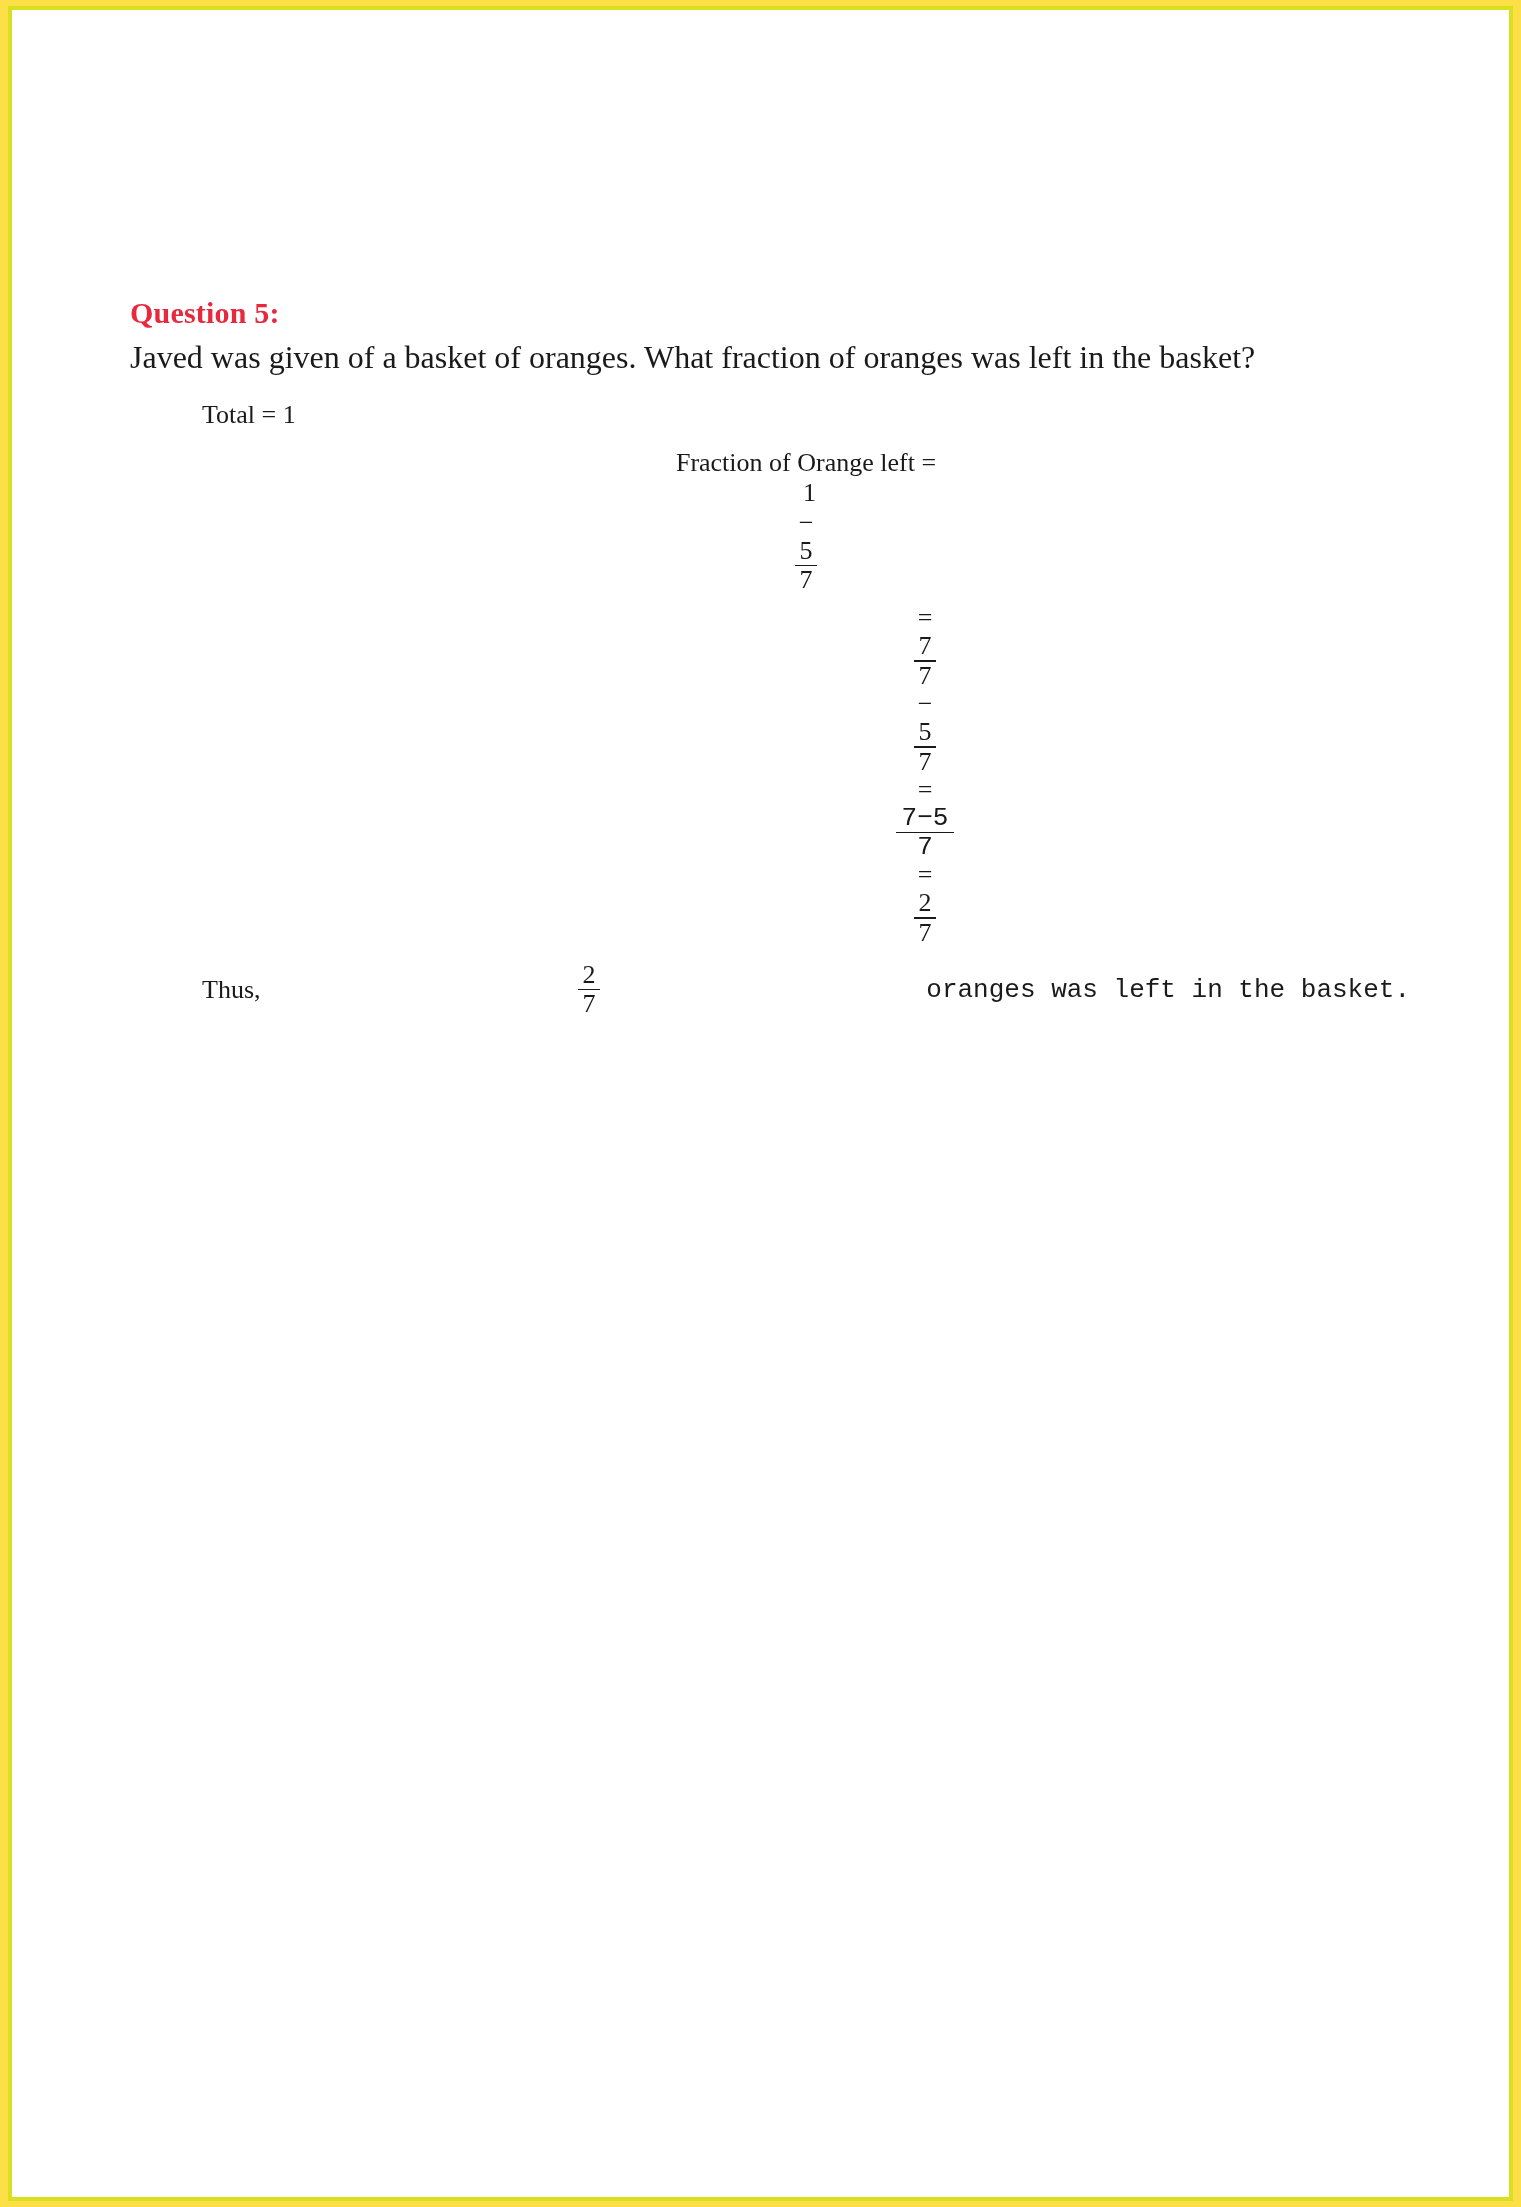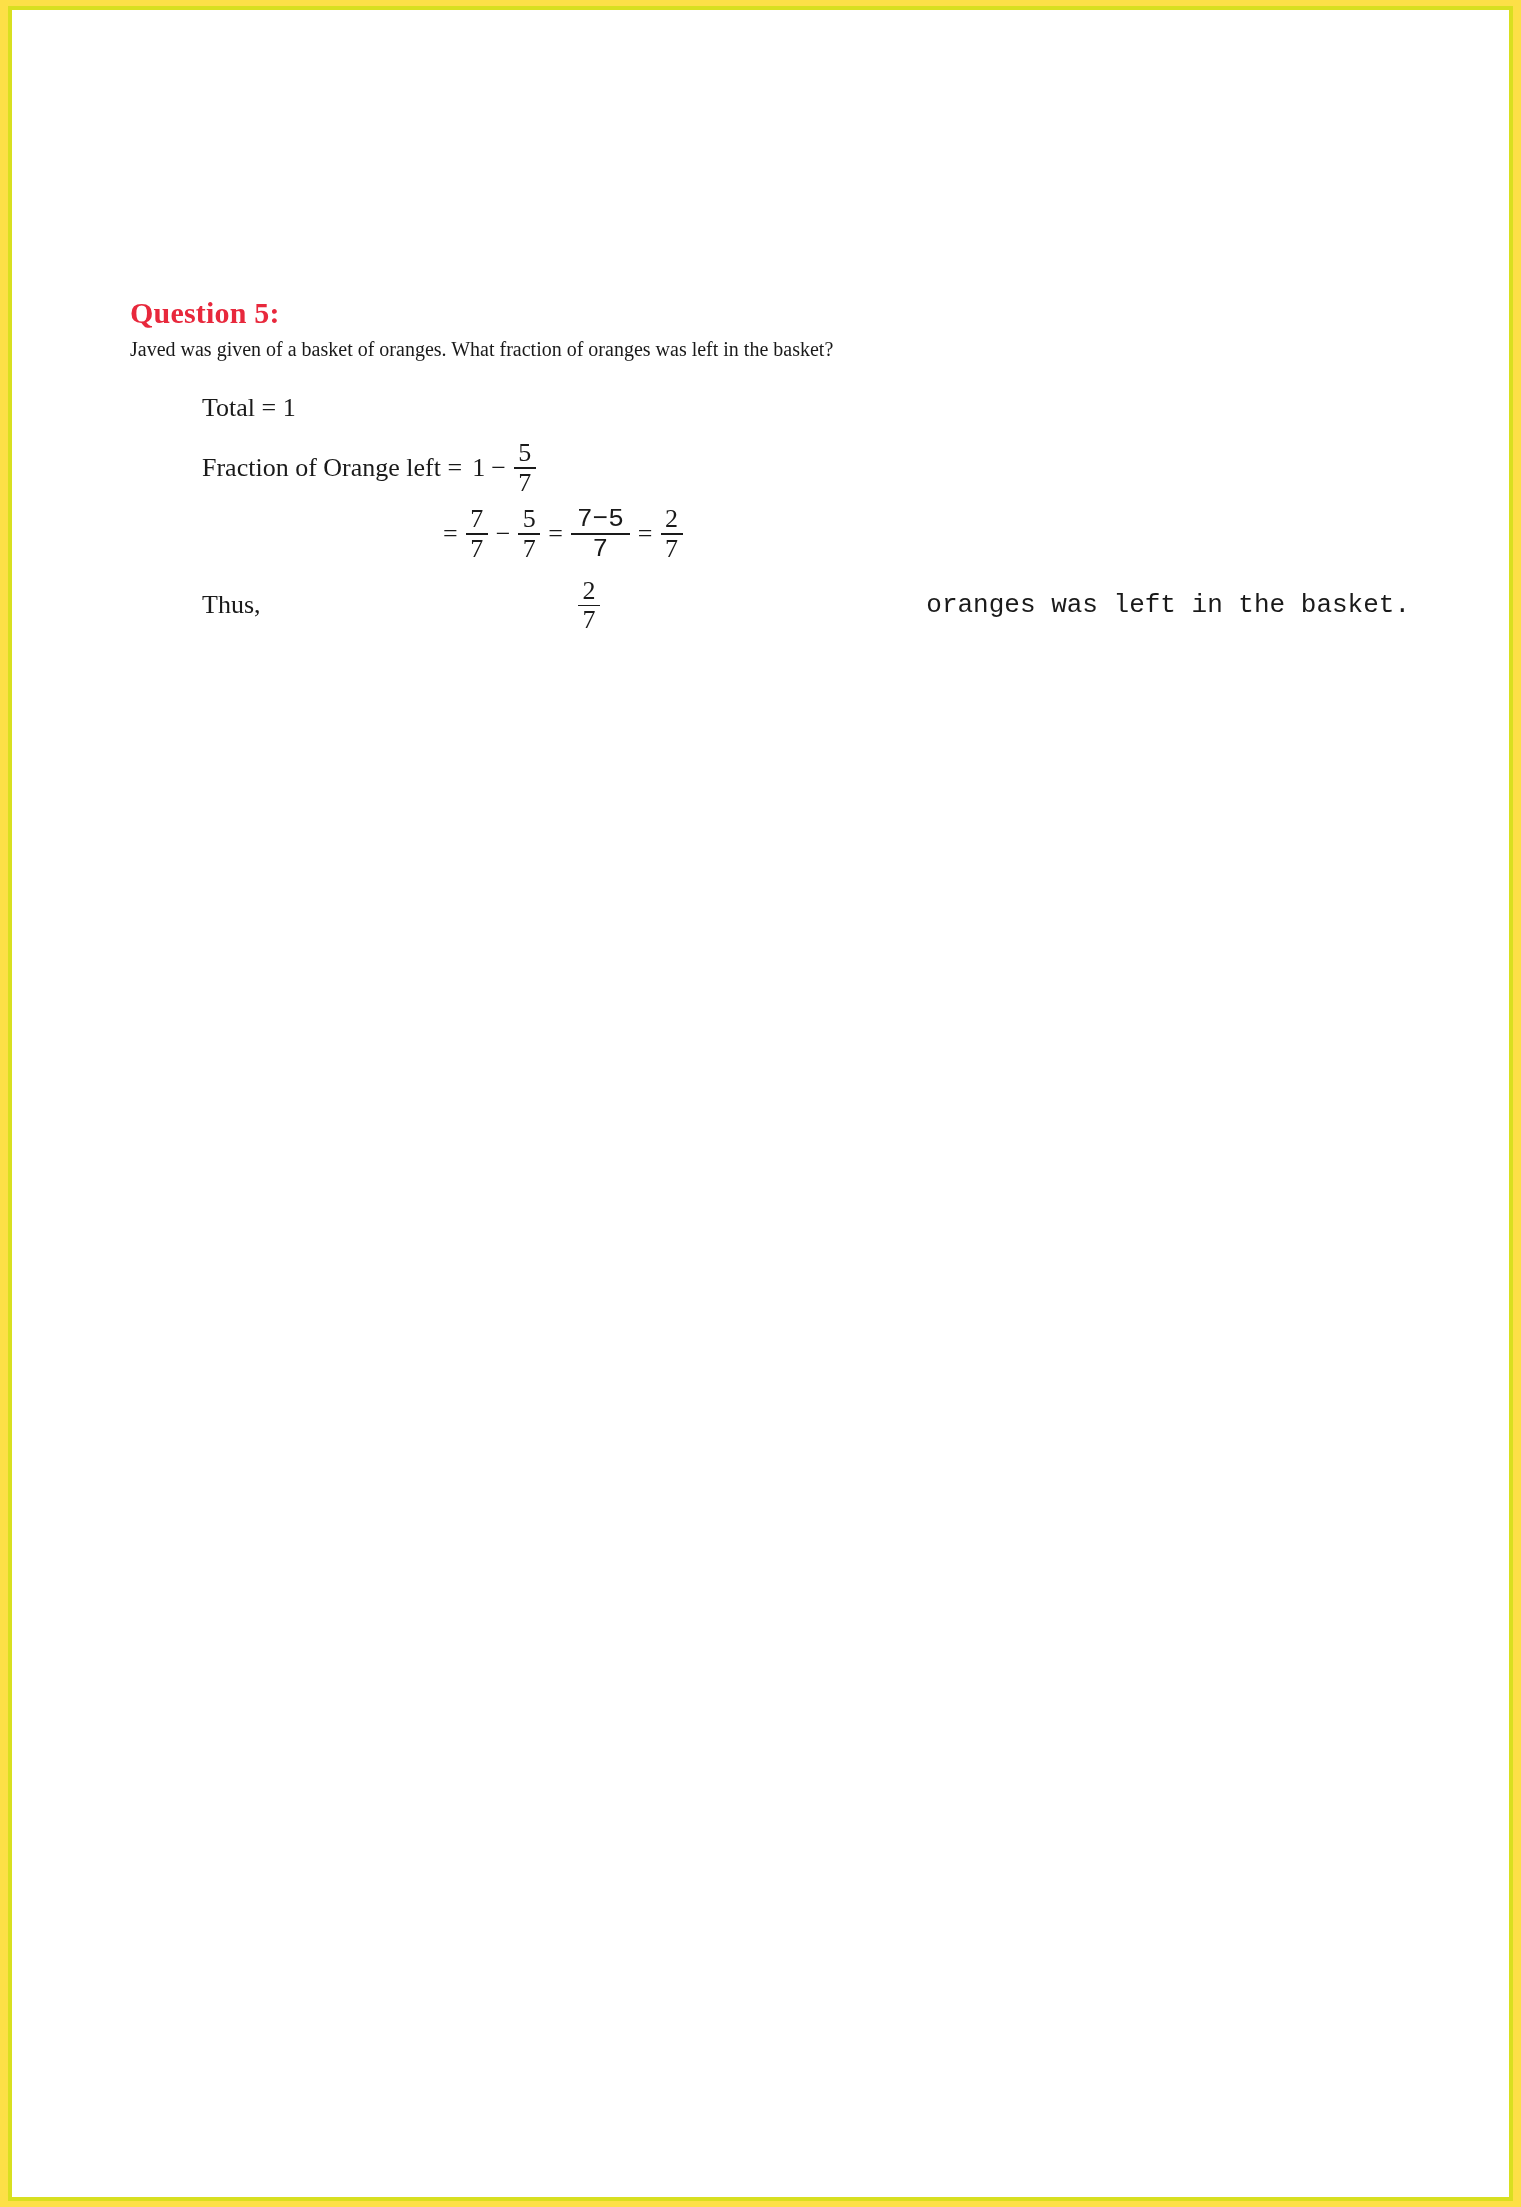--- a/index.html
+++ b/index.html
@@ -52,23 +52,23 @@
   .question-heading {
     color: #e8283c;
     font-weight: bold;
     font-size: 30px;
     line-height: 1.2;
     margin: 0 0 6px 0;
     letter-spacing: 0.2px;
   }
   .question-text {
     color: #1a1a1a;
-    font-size: 20px;
+    font-size: 32px;
     line-height: 1.28;
-    margin: 0 0 28px 0;
+    margin: 0 0 20px 0;
   }
   .answer-row {
     display: flex;
     align-items: center;
     gap: 8px;
     margin: 0 0 8px 0;
   }
   .pen-icon {
     width: 28px;
     height: 24px;
@@ -98,20 +98,21 @@
     margin-top: 2px;
     margin-bottom: 16px;
     font-size: 26px;
   }
   .math-row {
     display: flex;
     align-items: center;
     gap: 0px;
     font-size: 26px;
     color: #1a1a1a;
+    flex-direction: column;
   }
   .frac {
     display: inline-flex;
     flex-direction: column;
     align-items: center;
     justify-content: center;
     vertical-align: middle;
     margin: 0 5px;
     line-height: 1.0;
   }

